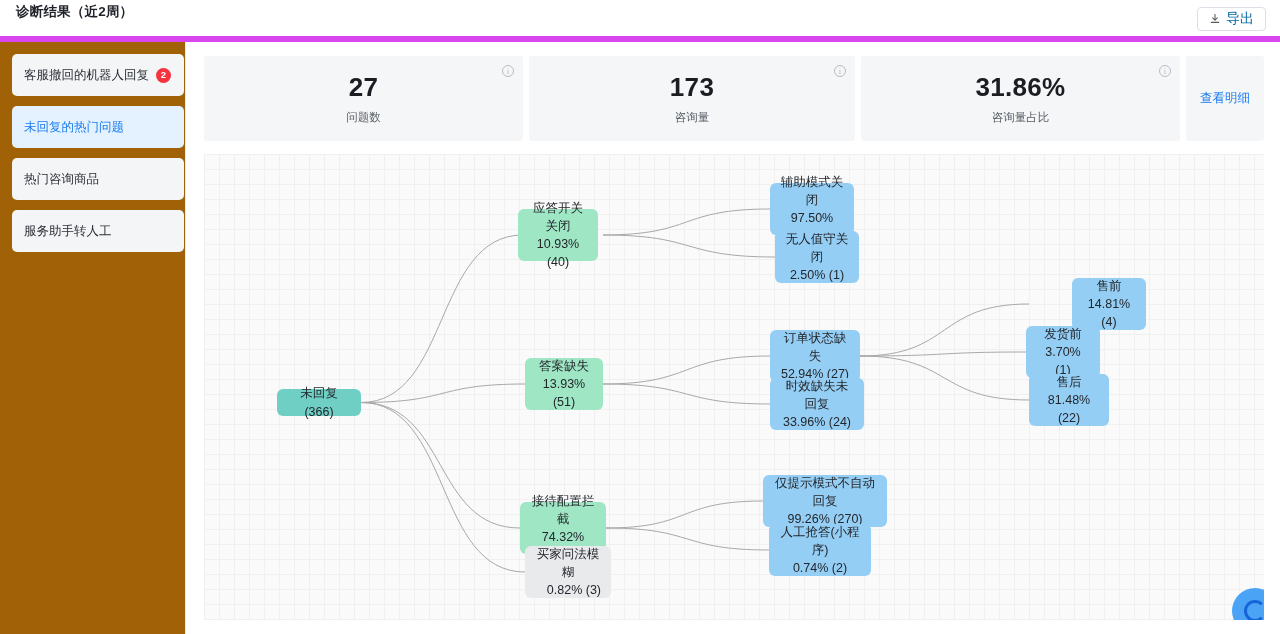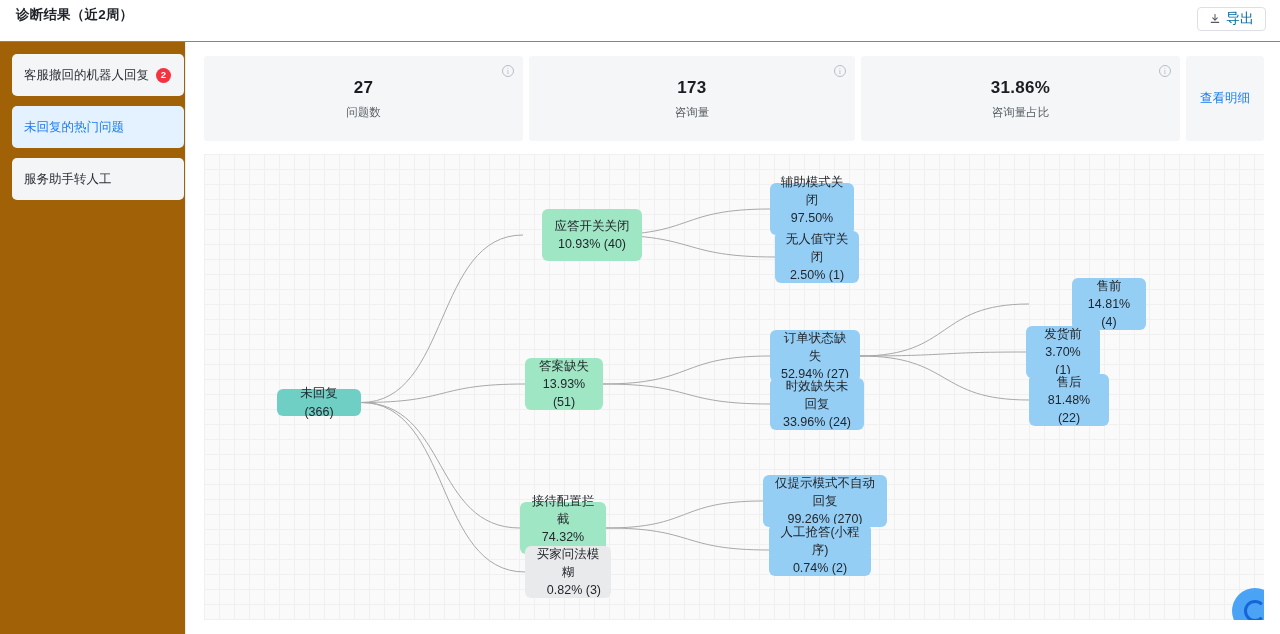--- a/index.html
+++ b/index.html
@@ -7,21 +7,21 @@
     width: 1280px; height: 634px;
     font-family: "Liberation Sans", "DejaVu Sans", sans-serif;
     background: #ffffff;
     overflow: hidden;
     color: #1f2329;
   }
 
   
   .header {
     height: 42px;
-    border-bottom: 1px solid #d946ef;
+    border-bottom: 6px solid #d946ef;
     display: flex;
     align-items: center;
     padding: 0 14px 12px 16px;
     background: #fff;
     position: relative;
   }
   .header-title {
     font-size: 13.5px;
     font-weight: 600;
     color: #1f2329;
@@ -115,21 +115,21 @@
     gap: 7px;
   }
   .stat-card.c1 { flex: 0 0 319px; }
   .stat-card.c2 { flex: 0 0 326px; }
   .stat-card.c3 { flex: 0 0 319px; }
   .stat-card.link-card {
     flex: 1;
     cursor: pointer;
   }
   .stat-value {
-    font-size: 17px;
+    font-size: 26px;
     font-weight: 700;
     color: #1a1d21;
     letter-spacing: .3px;
   }
   .stat-label {
     font-size: 11.5px;
     color: #585e66;
   }
   .info-icon {
     position: absolute;
@@ -229,20 +229,23 @@
 
 <div class="body">
 
   <div class="sidebar">
     <div class="side-item">
       <span>客服撤回的机器人回复</span>
       <span class="badge">2</span>
     </div>
     <div class="side-item active">
       <span>未回复的热门问题</span>
+    </div>
+    <div class="side-item">
+      <span>热门咨询商品</span>
     </div>
     <div class="side-item">
       <span>服务助手转人工</span>
     </div>
   </div>
 
   <div class="main">
 
     <div class="stats">
       <div class="stat-card c1">
@@ -280,21 +283,21 @@
           <path d="M656,202 C748.95,202 732.05,246 825,246" fill="none" stroke="#a8a8a8" stroke-width="1"></path>
           <path d="M402,374 C488.35,374 472.65,347 559,347" fill="none" stroke="#a8a8a8" stroke-width="1"></path>
           <path d="M402,374 C491.65,374 475.35,396 565,396" fill="none" stroke="#a8a8a8" stroke-width="1"></path>
         </svg>
       <div class="float-widget">
         <div class="inner"></div>
       </div>
     <div class="node root single" style="left: 73px; top: 235px; width: 84px; height: 27px;">
           <div class="n-title">未回复 (366)</div>
         </div>
-        <div class="node green" style="left: 338px; top: 55px; width: 100px; height: 52px;">
+        <div class="node green" style="left: 314px; top: 55px; width: 80px; height: 52px;">
           <div class="n-title">应答开关关闭</div>
           <div class="n-sub">10.93% (40)</div>
         </div>
         <div class="node green" style="left: 321px; top: 204px; width: 78px; height: 52px;">
           <div class="n-title">答案缺失</div>
           <div class="n-sub">13.93% (51)</div>
         </div>
         <div class="node green" style="left: 316px; top: 348px; width: 86px; height: 52px;">
           <div class="n-title">接待配置拦截</div>
           <div class="n-sub">74.32% (272)</div>

